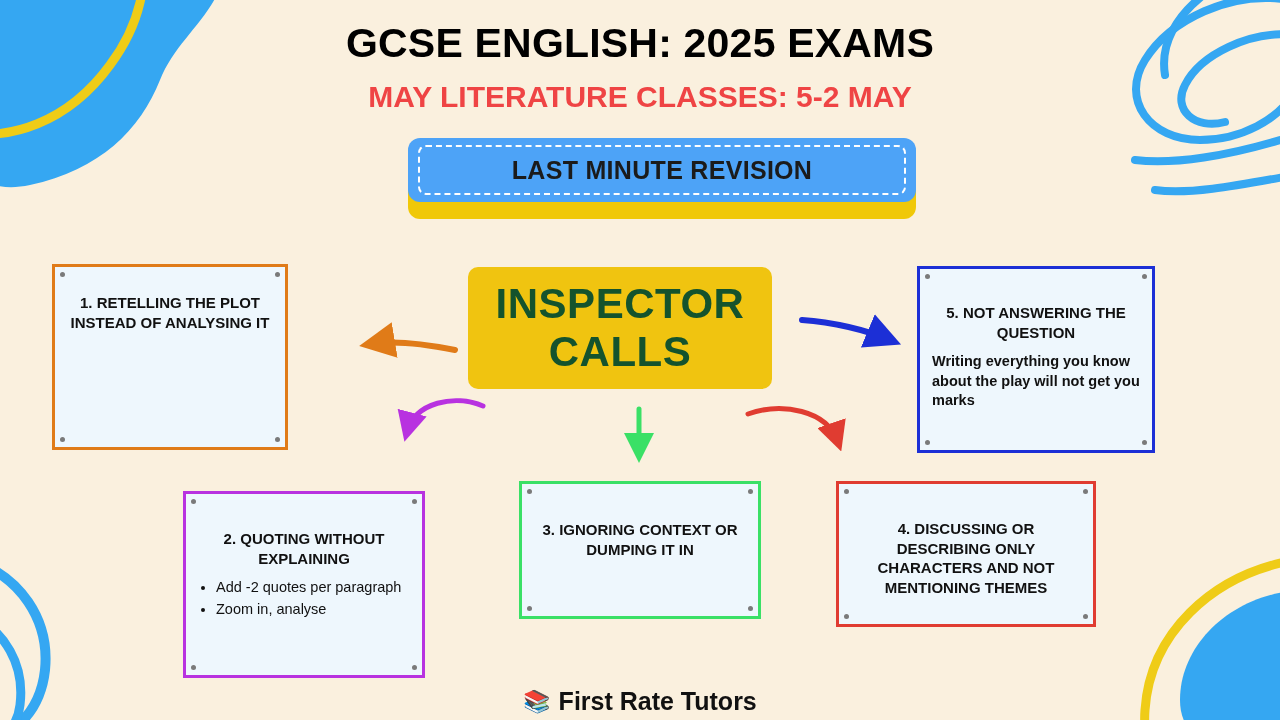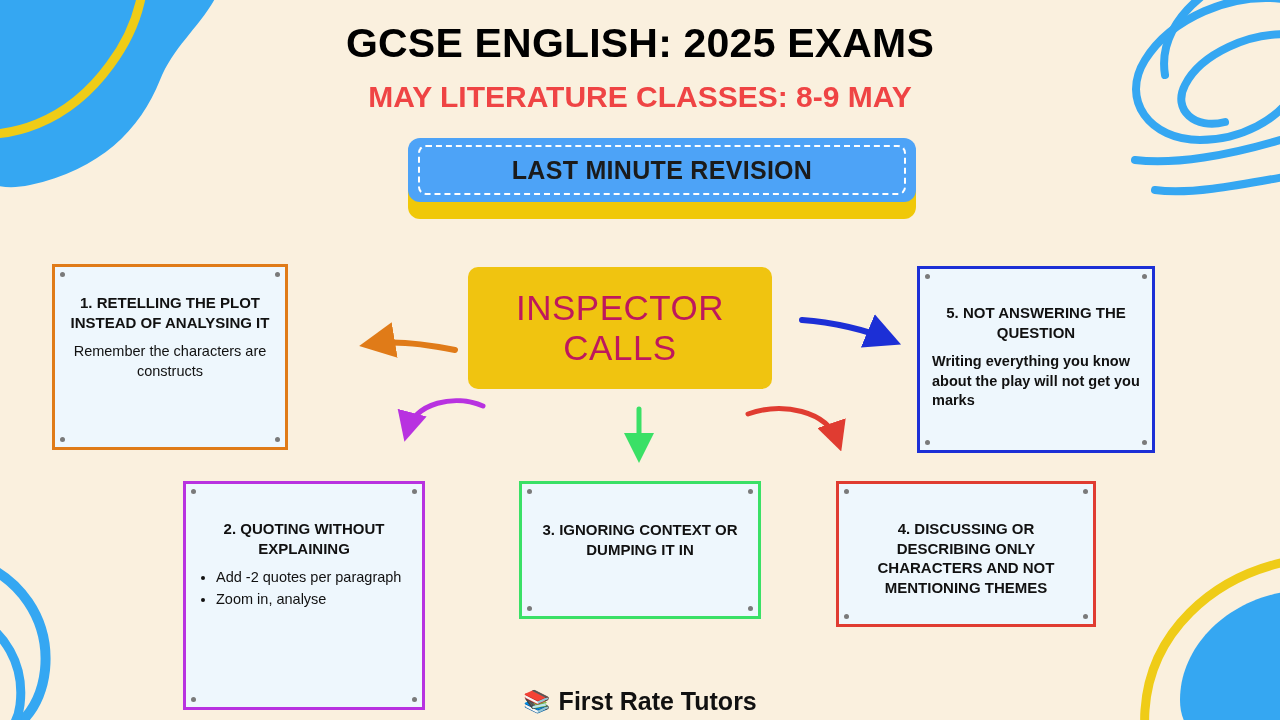--- a/index.html
+++ b/index.html
@@ -78,23 +78,23 @@
     width: 304px; height: 122px;
     background: #f0c410;
     border-radius: 10px;
     display: flex;
     flex-direction: column;
     align-items: center;
     justify-content: center;
     line-height: 1.15;
   }
   .center-node .line {
-    font-size: 35px;
-    font-weight: normal;
-    color: #be185d;
+    font-size: 42px;
+    font-weight: bold;
+    color: #14532d;
     letter-spacing: 0.5px;
   }
 
   
   .card {
     position: absolute;
     background: #eef7fd;
     border: 3px solid #333;
     padding: 10px 12px;
   }
@@ -124,21 +124,21 @@
   }
   .card-body.center { text-align: center; }
   .card-body ul {
     margin: 0; padding-left: 18px;
   }
   .card-body li { margin-bottom: 2px; }
 
   
   #card1 { left: 52px; top: 264px; width: 236px; height: 186px; border-color: #e07b18; }
   #card1 .card-title { margin-top: 16px; }
-  #card2 { left: 183px; top: 481px; width: 242px; height: 229px; border-color: #b832e0; }
+  #card2 { left: 183px; top: 491px; width: 242px; height: 187px; border-color: #b832e0; }
   #card2 .card-title { margin-top: 25px; }
   #card3 { left: 519px; top: 481px; width: 242px; height: 138px; border-color: #3ae066; }
   #card3 .card-title { margin-top: 26px; }
   #card4 { left: 836px; top: 481px; width: 260px; height: 146px; border-color: #e03c31; }
   #card4 .card-title { margin-top: 25px; }
   #card5 { left: 917px; top: 266px; width: 238px; height: 187px; border-color: #1c2fd6; }
   #card5 .card-title { margin-top: 24px; text-align: center; }
   #card5 .card-body { text-align: left; font-weight: bold; }
 
   
@@ -181,21 +181,21 @@
     <path d="M-20,20 C30,35 60,80 55,130 C50,175 20,200 -20,205" fill="none" stroke="#35a7f2" stroke-width="10" stroke-linecap="round"></path>
     <path d="M-20,75 C15,90 35,125 30,165 C27,190 10,205 -20,210" fill="none" stroke="#35a7f2" stroke-width="9" stroke-linecap="round"></path>
   </svg>
 
   <svg class="deco" style="right:-10px; bottom:-20px; width:220px; height:190px;" viewBox="0 0 220 190">
     <path d="M230,40 C160,45 110,95 110,150 C110,180 130,195 160,200 L235,200 Z" fill="#35a7f2"></path>
     <path d="M225,10 C140,25 80,85 75,160 C73,185 80,200 95,205" fill="none" stroke="#efcc17" stroke-width="9" stroke-linecap="round"></path>
   </svg>
 
   <div class="title-main">GCSE ENGLISH: 2025 EXAMS</div>
-  <div class="title-sub">MAY LITERATURE CLASSES: 8-9 MAY</div>
+  <div class="title-sub">MAY LITERATURE CLASSES: 5-2 MAY</div>
 
   <div class="banner-shadow"></div>
   <div class="banner">
     <div class="banner-inner">
       <span class="banner-text">LAST MINUTE REVISION</span>
     </div>
   </div>
 
   <div class="center-node">
     <div class="line">INSPECTOR</div>
@@ -246,21 +246,20 @@
     </defs>
     <path d="M6,14 C40,2 85,10 96,42" fill="none" stroke="#e03c31" stroke-width="5" stroke-linecap="round" marker-end="url(#ah-red)"></path>
   </svg>
 
   <div class="card" id="card1">
     <span class="corner tl"></span>
     <span class="corner tr"></span>
     <span class="corner bl"></span>
     <span class="corner br"></span>
     <div class="card-title">1. RETELLING THE PLOT INSTEAD OF ANALYSING IT</div>
-    <div class="card-body center">Remember the characters are constructs</div>
   </div>
 
   <div class="card" id="card2">
     <span class="corner tl"></span>
     <span class="corner tr"></span>
     <span class="corner bl"></span>
     <span class="corner br"></span>
     <div class="card-title">2. QUOTING WITHOUT EXPLAINING</div>
     <div class="card-body">
       <ul>

